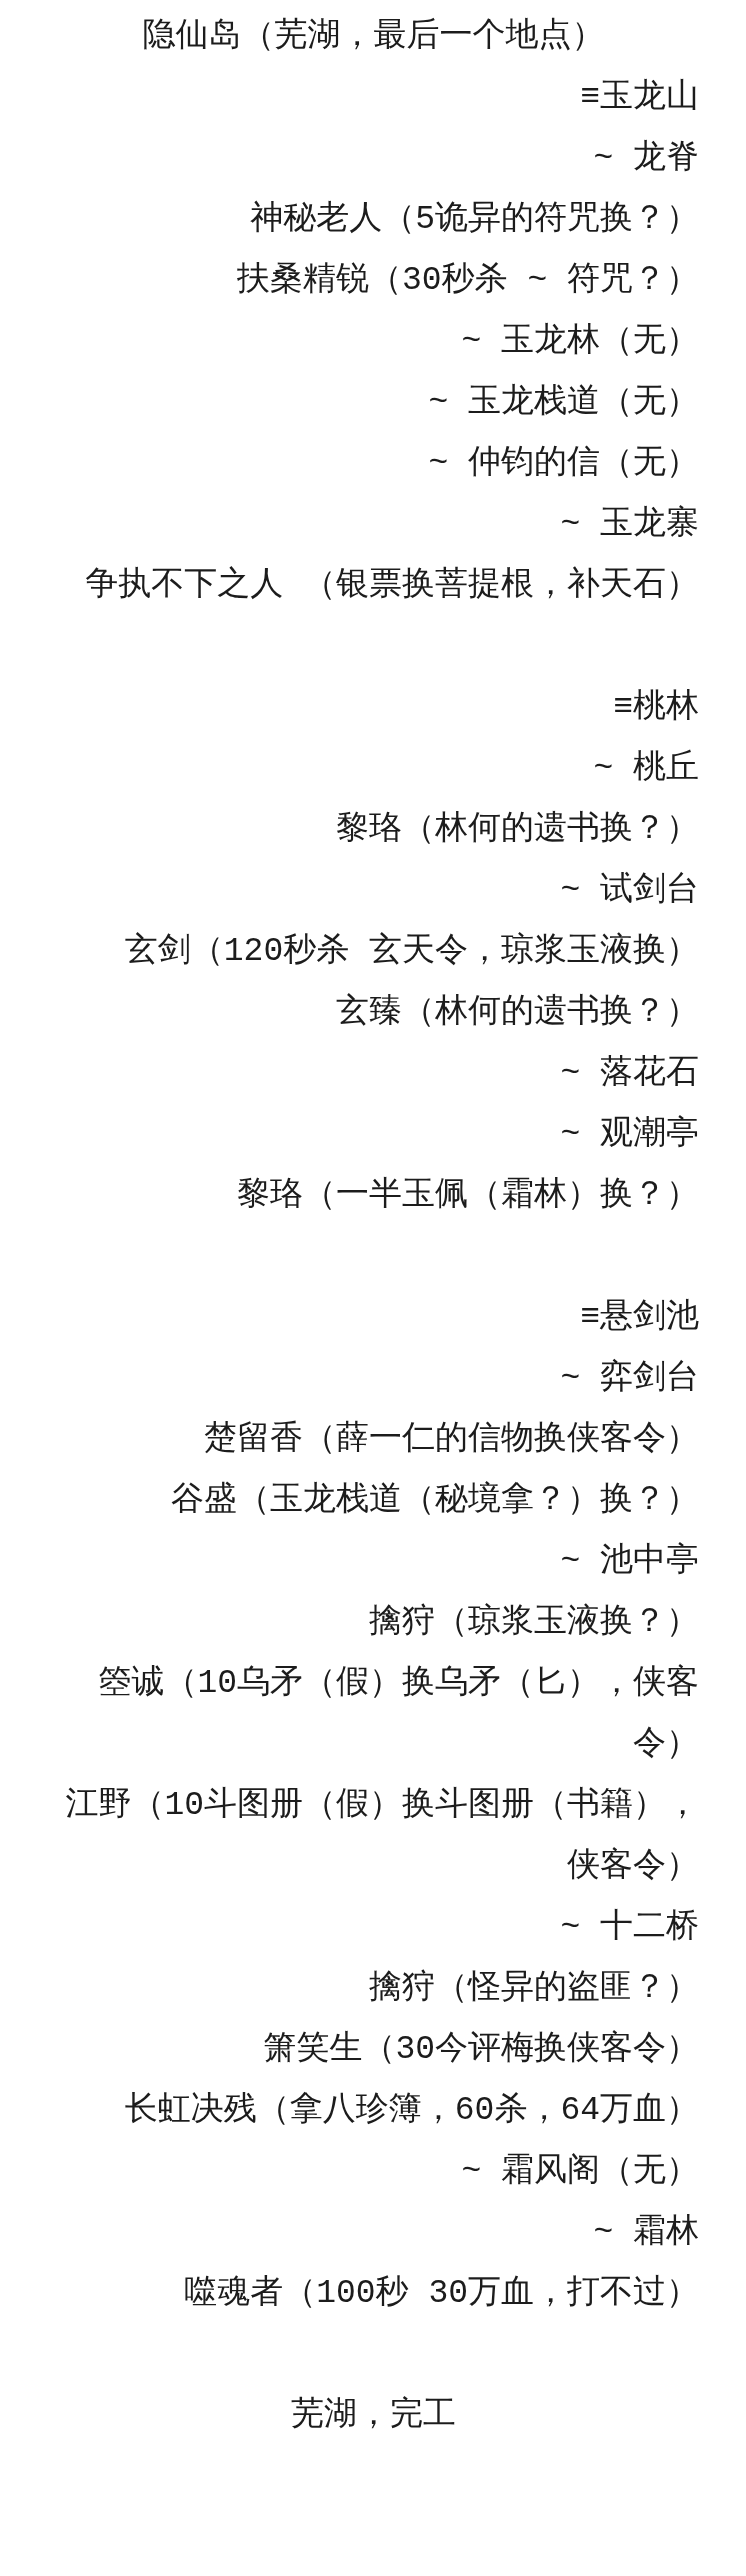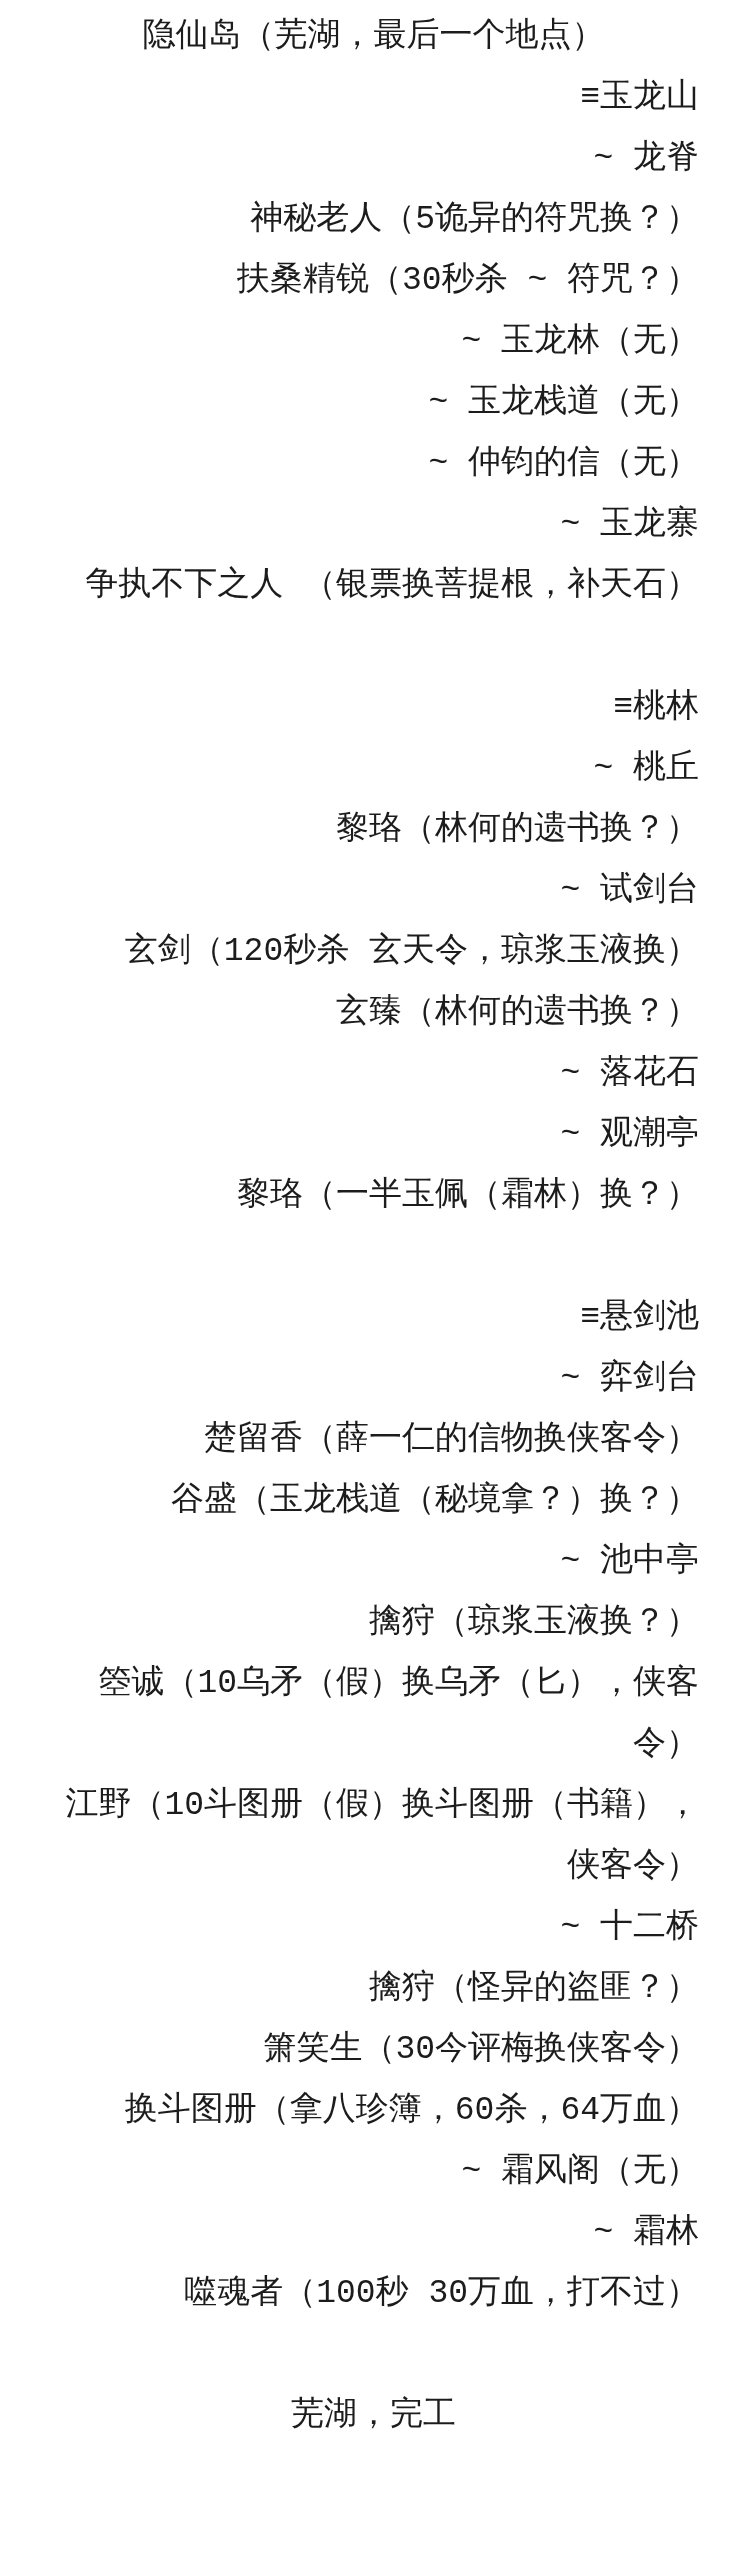--- a/index.html
+++ b/index.html
@@ -64,21 +64,21 @@
       <div class="line">谷盛（玉龙栈道（秘境拿？）换？）</div>
       <div class="line">~ 池中亭</div>
       <div class="line">擒狩（琼浆玉液换？）</div>
       <div class="line">箜诚（10乌矛（假）换乌矛（匕），侠客</div>
       <div class="line">令）</div>
       <div class="line">江野（10斗图册（假）换斗图册（书籍），</div>
       <div class="line">侠客令）</div>
       <div class="line">~ 十二桥</div>
       <div class="line">擒狩（怪异的盗匪？）</div>
       <div class="line">箫笑生（30今评梅换侠客令）</div>
-      <div class="line">换斗图册（拿八珍簿，60杀，64万血）</div>
+      <div class="line">长虹决残（拿八珍簿，60杀，64万血）</div>
       <div class="line">~ 霜风阁（无）</div>
       <div class="line">~ 霜林</div>
       <div class="line">噬魂者（100秒 30万血，打不过）</div>
       <div class="line"></div>
       <div class="line center">芜湖，完工</div>
     </div>
 </main>
 
 
 </body></html>

